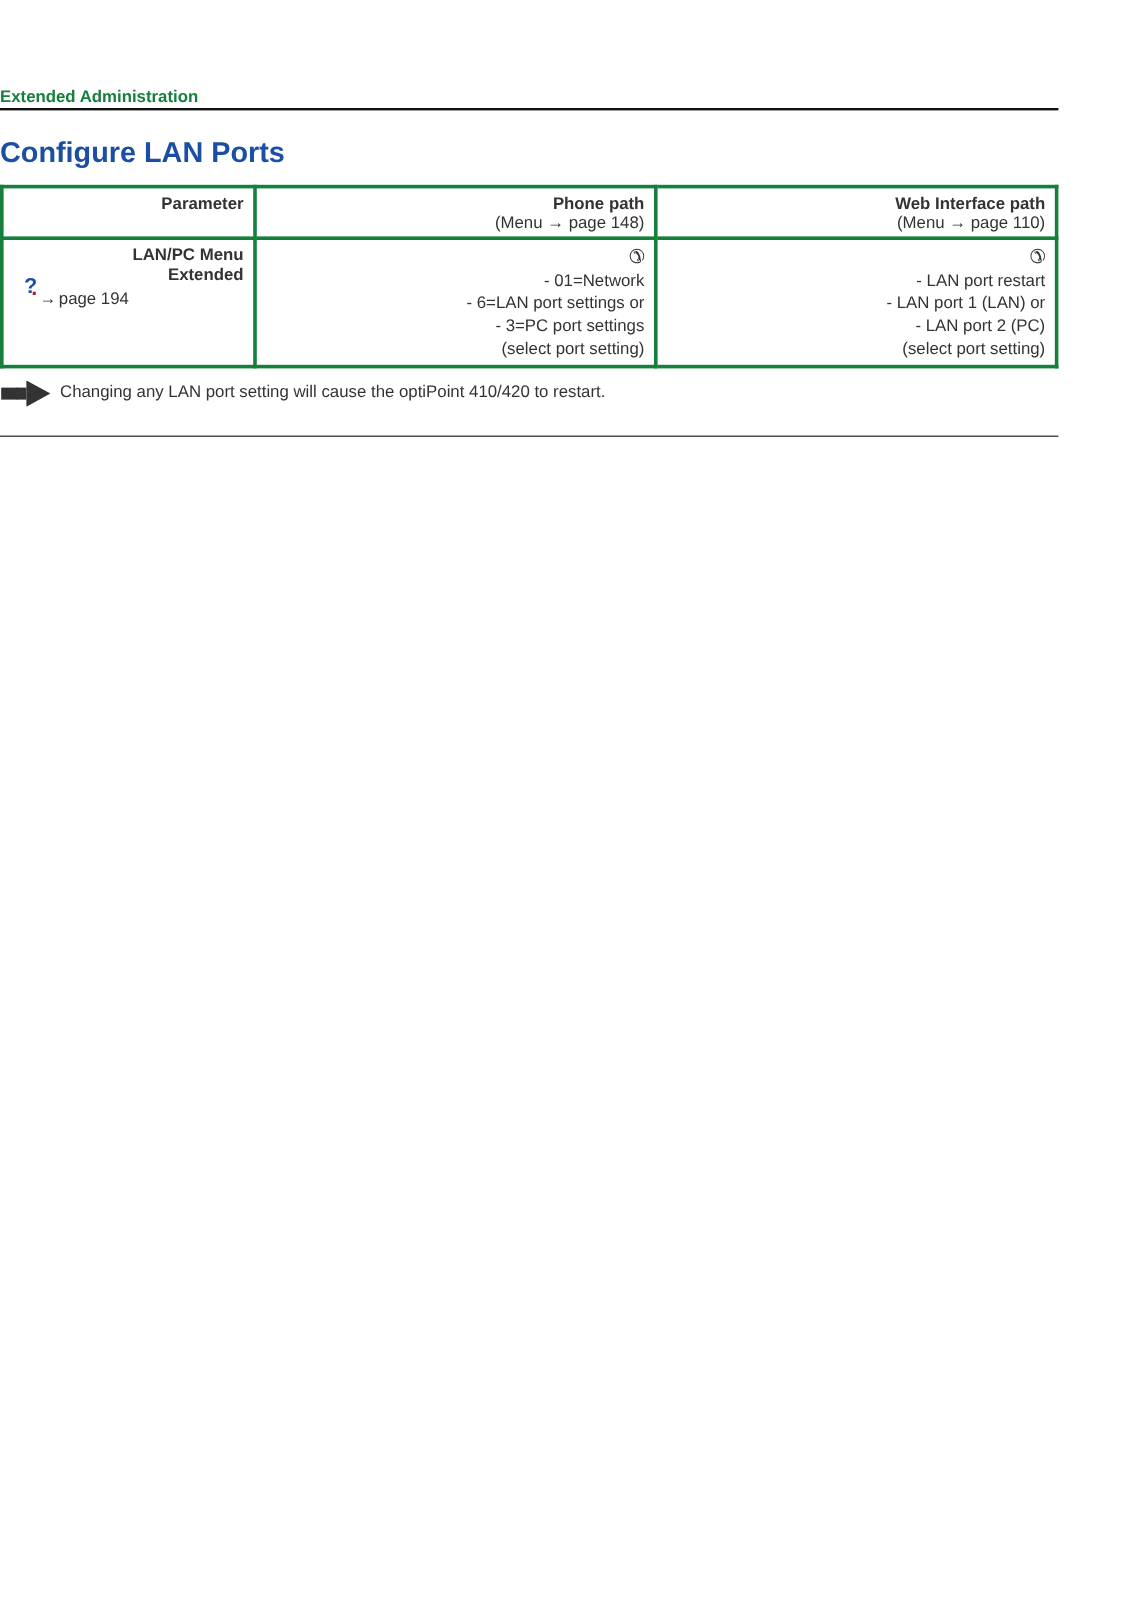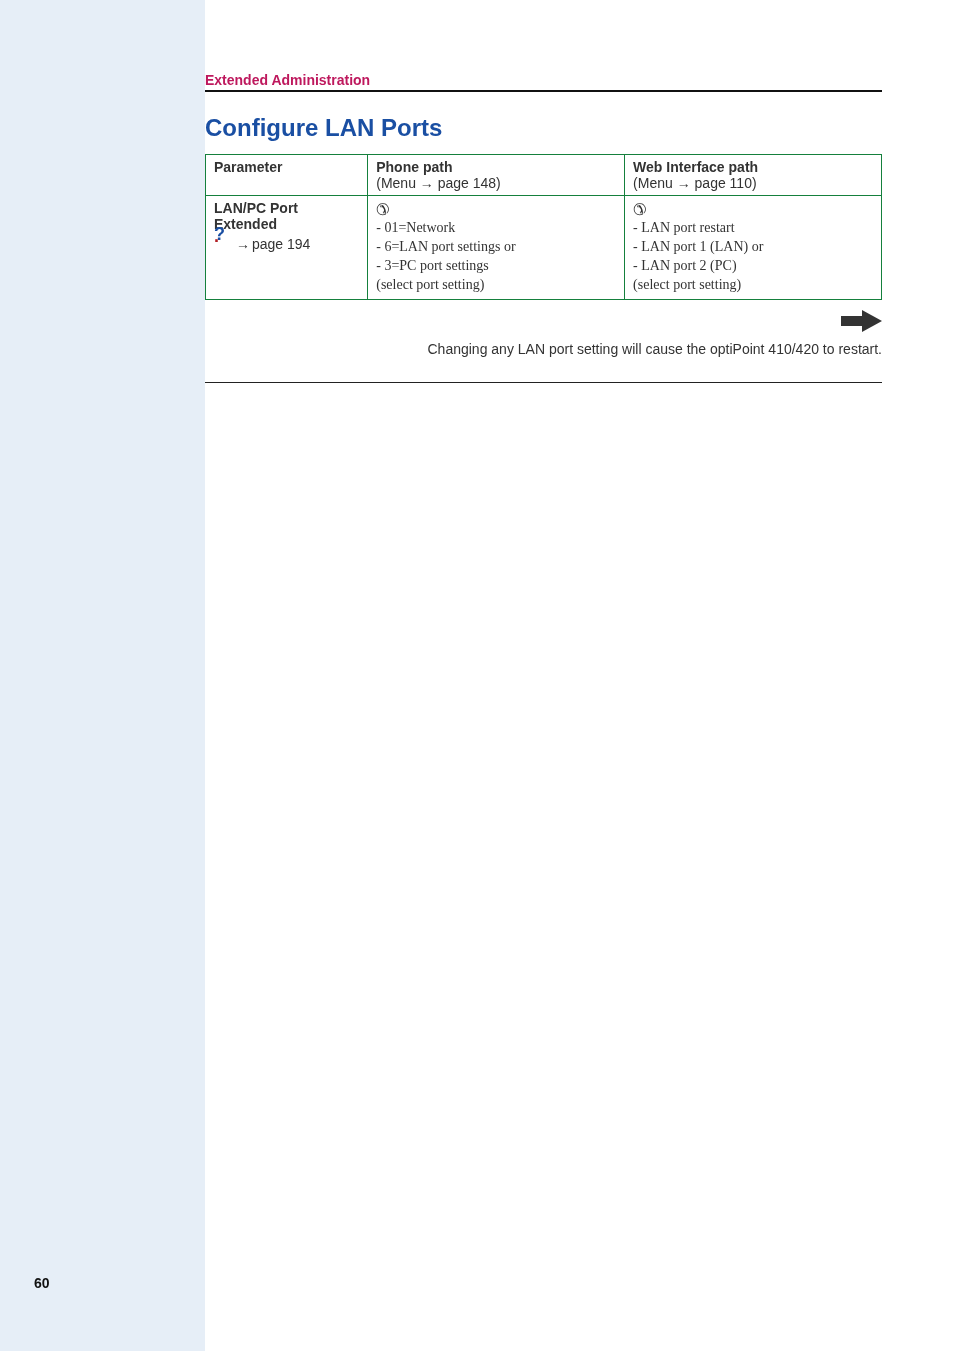--- a/index.html
+++ b/index.html
@@ -1,51 +1,48 @@
 <!DOCTYPE html>
 <html><head>
 <meta charset="utf-8">
 <style>
   * { box-sizing: border-box; margin: 0; padding: 0; }
   html, body { width: 954px; height: 1351px; background: #fff; font-family: Arial, Helvetica, sans-serif; }
   .page { display: flex; width: 954px; height: 1351px; }
   .sidebar { width: 205px; height: 100%; background: #e6eef7; display: flex; flex-direction: column; justify-content: flex-end; padding: 0 0 60px 34px; }
   .pagenum { font-size: 14px; font-weight: bold; color: #111; }
   .content { flex: 1; padding: 72px 72px 0 0; }
-  .running-head { font-size: 14px; font-weight: bold; color: #be185d; margin-bottom: 2px; }
+  .running-head { font-size: 14px; font-weight: bold; color: #15803d; margin-bottom: 2px; }
   .hr-top { border: none; border-top: 2px solid #111; height: 0; margin-bottom: 22px; }
   .section-title { font-size: 24px; font-weight: bold; color: #1a4fa3; margin-bottom: 12px; }
   table.lan { border-collapse: collapse; width: 100%; font-size: 14px; color: #333; border: 1.5px solid #222; }
-  table.lan th, table.lan td { border: 1px solid #15803d; padding: 4px 8px; text-align: left; vertical-align: top; }
+  table.lan th, table.lan td { border: 3px solid #15803d; padding: 4px 8px; text-align: right; vertical-align: top; }
   table.lan th { font-weight: bold; background: #fff; }
   .sub { font-weight: normal; display: block; }
   .handset { display: inline-block; font-size: 16px; transform: scaleX(-1); color: #333; }
   .param-cell { font-size: 14px; }
   .param-cell .bold { font-weight: bold; display: block; }
   .help-row { display: flex; align-items: center; gap: 2px; margin-top: 2px; }
   .help-icon { position: relative; width: 20px; height: 20px; display: inline-block; }
   .help-icon .wave { display: block; font-size: 18px; font-weight: bold; color: #1a4fa3; line-height: 0.1; }
   .help-icon .wave2 { color: #b21f24; }
   .arrow { font-weight: bold; }
-  .note-wrap { display: flex; align-items: flex-end; gap: 8px; margin-top: 10px; font-size: 14px; color: #333; border-bottom: 1.5px solid #222; padding-bottom: 24px; flex-direction: column; }
+  .note-wrap { display: flex; align-items: flex-start; gap: 8px; margin-top: 10px; font-size: 14px; color: #333; border-bottom: 1.5px solid #222; padding-bottom: 24px; }
   .note-icon { width: 42px; height: 22px; flex-shrink: 0; }
   .note-icon svg { width: 42px; height: 22px; }
   .note-text { flex: 1; line-height: 1.35; }
-  .cell-lines div { line-height: 1.35; font-family: Liberation Serif, serif; }
+  .cell-lines div { line-height: 1.35; }
   .col-param { width: 24%; }
   .col-phone { width: 38%; }
   .col-web { width: 38%; }
 </style>
 </head>
 <body>
 
 <div class="page">
-  <div class="sidebar">
-    <div class="pagenum">60</div>
-  </div>
   <div class="content">
     <div class="running-head">Extended Administration</div>
     <hr class="hr-top">
     <div class="section-title">Configure LAN Ports</div>
 
     <table class="lan">
       <colgroup>
         <col class="col-param">
           <col class="col-phone">
           <col class="col-web">
@@ -59,21 +56,21 @@
           </th>
           <th>
             <span>Web Interface path</span>
             <span class="sub">(Menu → page 110)</span>
           </th>
         </tr>
       </thead>
       <tbody>
         <tr>
           <td class="param-cell">
-            <span class="bold">LAN/PC Port</span>
+            <span class="bold">LAN/PC Menu</span>
             <span class="bold">Extended</span>
             <span class="help-row">
               <span class="help-icon">
                 <span class="wave">?</span>
                   <span class="wave wave2">.</span>
               </span>
               <span class="arrow">→</span>
               <span>page 194</span>
             </span>
           </td>

